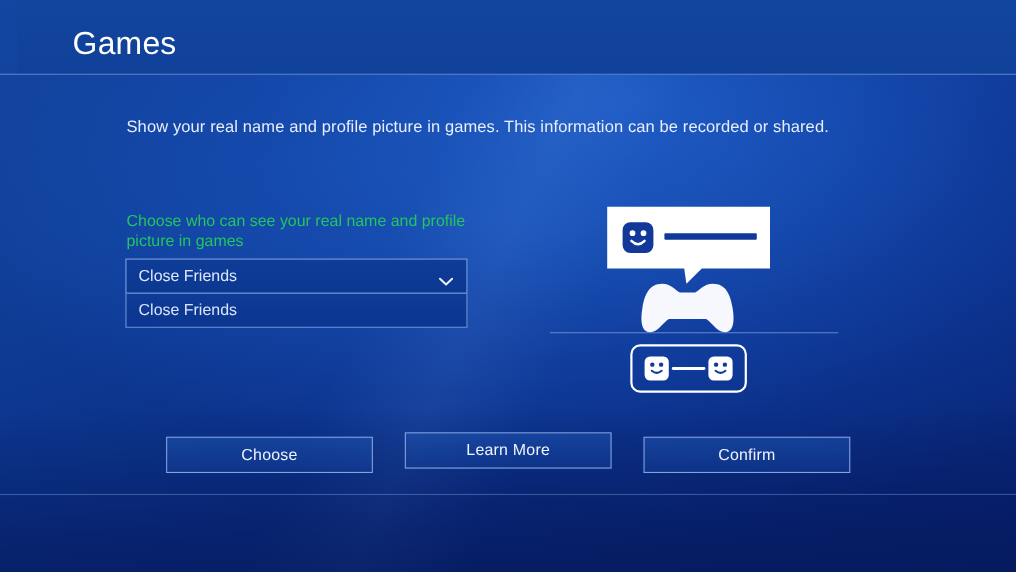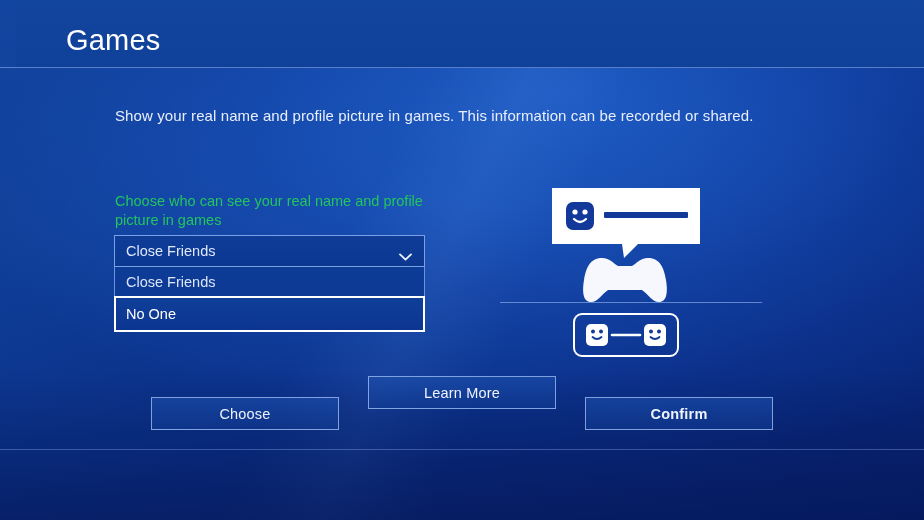--- a/index.html
+++ b/index.html
@@ -100,22 +100,22 @@
   
   .action-button {
     position:absolute; height:33px;
     border:1px solid rgba(175,205,255,0.70);
     background:linear-gradient(180deg, rgba(32,86,180,0.50) 0%, rgba(18,62,150,0.50) 100%);
     color:#eef3ff; font-size:14.5px;
     display:flex; align-items:center; justify-content:center;
     letter-spacing:0.2px;
   }
   #btn-cancel  { left:151px; top:397px; width:188px; }
-  #btn-learn   { left:368px; top:376px; width:188px; }
-  #btn-confirm { left:585px; top:397px; width:188px;font-weight:bold; }
+  #btn-learn   { left:368px; top:393px; width:188px; }
+  #btn-confirm { left:585px; top:397px; width:188px; }
 
   
   #footer-rule {
     position:absolute; left:0; top:449px; width:924px; height:1px;
     background:rgba(150,185,245,0.35);
   }
   #footer { position:absolute; left:0; top:450px; width:924px; height:70px; }
 </style>
 </head>
 <body>
@@ -138,21 +138,20 @@
     <span id="select-value">Close Friends</span>
     <span id="chevron-down-icon">
       <svg width="13" height="8" viewBox="0 0 13 8">
         <polyline points="1,1.4 6.5,6.6 12,1.4" fill="none" stroke="#e7eefc" stroke-width="1.9" stroke-linecap="round" stroke-linejoin="round"></polyline>
       </svg>
     </span>
   </div>
 
   <div id="options-list">
     <div class="option-row">Close Friends</div>
-    <div class="option-row highlighted">No One</div>
   </div>
 </div>
 
 <div id="illustration">
   <svg width="290" height="185" viewBox="0 0 290 185">
 
     <g>
       <path d="M62,8 H210 V64 H148 L134,78 L132,64 H62 Z" fill="#ffffff"></path>
       <rect x="76" y="22" width="28" height="28" rx="7" fill="#12399a"></rect>
       <circle cx="85" cy="32" r="2.6" fill="#ffffff"></circle>

